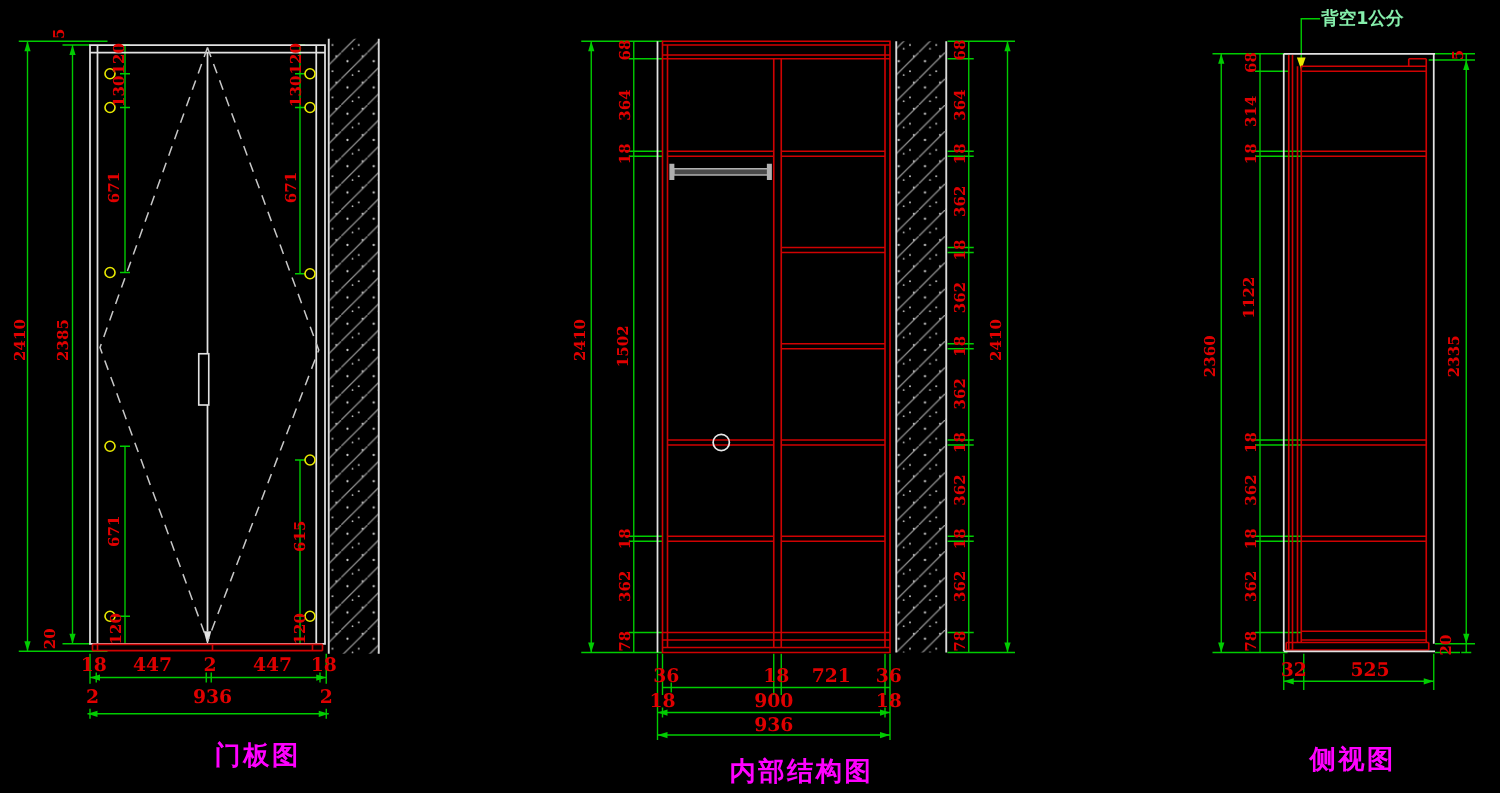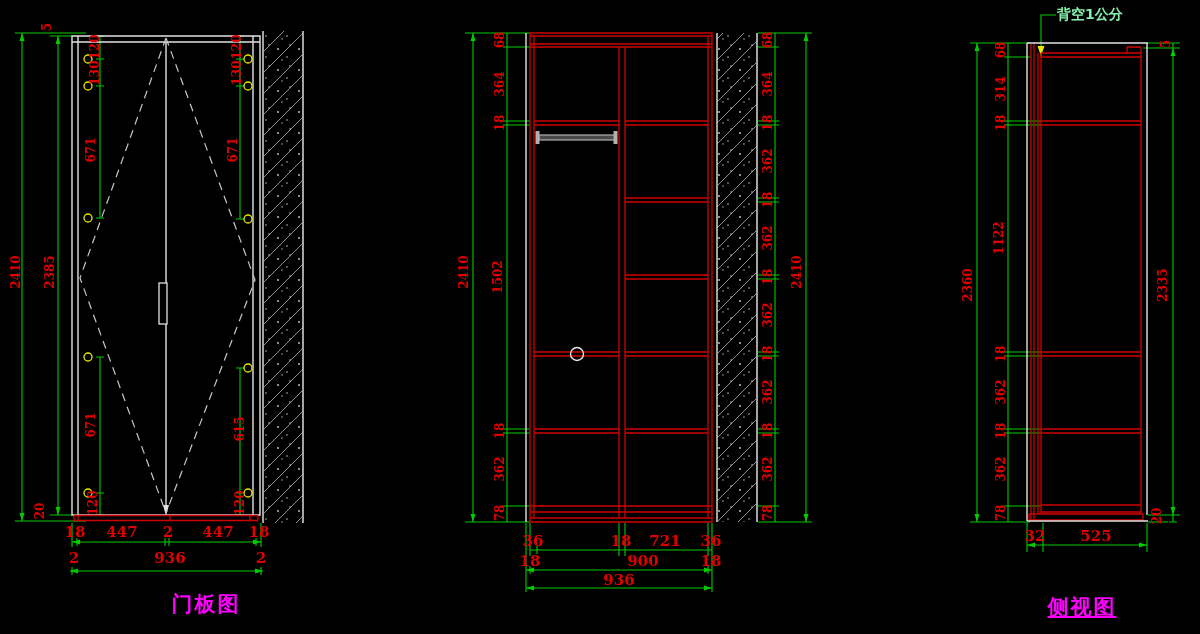--- a/index.html
+++ b/index.html
@@ -214,37 +214,38 @@
       <span class="lbl v" style="left: 768px; top: 392px;">362</span>
       <span class="lbl v" style="left: 768px; top: 431px;">18</span>
       <span class="lbl v" style="left: 768px; top: 469px;">362</span>
       <span class="lbl v" style="left: 768px; top: 513px;">78</span>
       <span class="lbl v" style="left: 797px; top: 272px;">2410</span>
       <span class="lbl dim-lg" style="left: 533px; top: 541px;">36</span>
       <span class="lbl dim-lg" style="left: 621px; top: 541px;">18</span>
       <span class="lbl dim-lg" style="left: 665px; top: 541px;">721</span>
       <span class="lbl dim-lg" style="left: 711px; top: 541px;">36</span>
       <span class="lbl dim-lg" style="left: 530px; top: 561px;">18</span>
-      <span class="lbl dim-lg" style="left: 619px; top: 561px; margin-left: 24px;">900</span>
+      <span class="lbl dim-lg" style="left: 619px; top: 561px;">900</span>
       <span class="lbl dim-lg" style="left: 711px; top: 561px;">18</span>
       <span class="lbl dim-lg" style="left: 619px; top: 580px;">936</span>
       <span class="lbl v" style="left: 968px; top: 285px;">2360</span>
       <span class="lbl v" style="left: 1001px; top: 50px;">68</span>
       <span class="lbl v" style="left: 1001px; top: 89px;">314</span>
       <span class="lbl v" style="left: 1001px; top: 123px;">18</span>
       <span class="lbl v" style="left: 999px; top: 238px;">1122</span>
       <span class="lbl v" style="left: 1001px; top: 354px;">18</span>
       <span class="lbl v" style="left: 1001px; top: 392px;">362</span>
       <span class="lbl v" style="left: 1001px; top: 431px;">18</span>
       <span class="lbl v" style="left: 1001px; top: 469px;">362</span>
       <span class="lbl v" style="left: 1001px; top: 513px;">78</span>
       <span class="lbl v" style="left: 1166px; top: 44px;">5</span>
       <span class="lbl v" style="left: 1163px; top: 285px;">2335</span>
       <span class="lbl v" style="left: 1157px; top: 516px;">20</span>
       <span class="lbl dim-lg" style="left: 1035px; top: 536px;">32</span>
       <span class="lbl dim-lg" style="left: 1096px; top: 536px;">525</span>
     </div>
 
 <div class="title" style="left:171px;top:604px;margin-left:35px;">门板图</div>
-<div class="title" style="left:1082px;top:607px;text-decoration:underline;">侧视图</div>
+<div class="title" style="left:641px;top:617px;">内部结构图</div>
+<div class="title" style="left:1082px;top:607px;">侧视图</div>
 <div class="note" style="left:1057px;top:15px;">背空1公分</div>
 
 </div>
 
 </body></html>

